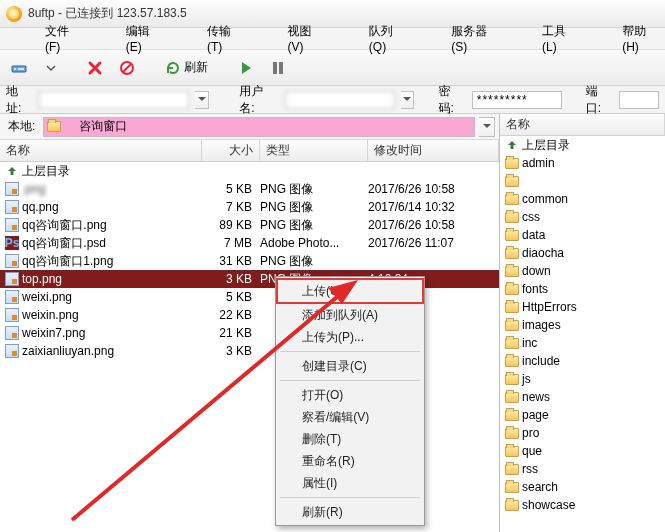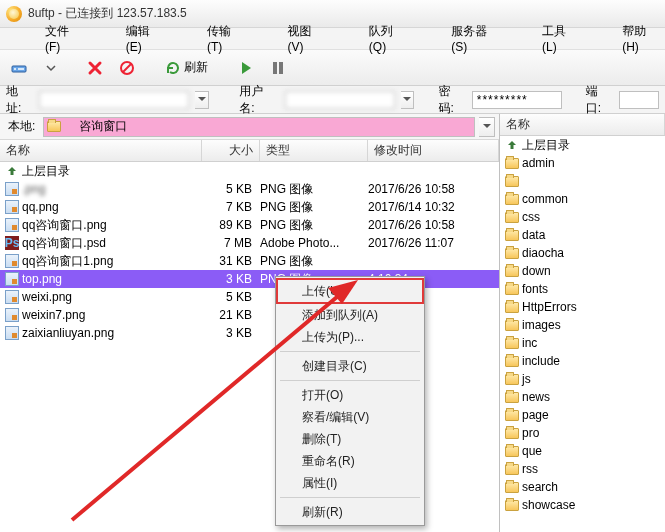--- a/index.html
+++ b/index.html
@@ -37,21 +37,21 @@
   .cols { height:22px; background:linear-gradient(#fdfdfd,#ececec); border-bottom:1px solid #d0d0d0; display:flex; align-items:stretch;}
   .cols .col{ border-right:1px solid #d6d6d6; display:flex; align-items:center; padding:0 6px; color:#333;}
   .listwrap{ position:relative; flex:1; overflow:hidden; background:#fff;}
   .row{ height:18px; display:flex; align-items:center; padding:0 4px;}
   .row.parent .fname{ color:#000;}
   .row .fi{ width:16px; display:flex; justify-content:center;}
   .row .fname{ flex:0 0 182px; padding-left:2px; white-space:nowrap; overflow:hidden;}
   .row .fsize{ flex:0 0 58px; text-align:right; padding-right:8px;}
   .row .ftype{ flex:0 0 108px; white-space:nowrap; overflow:hidden; text-overflow:ellipsis;}
   .row .fdate{ flex:1; white-space:nowrap;}
-  .row.sel{ background:#8b5cf6; color:#fff;}
+  .row.sel{ background:#7f1d1d; color:#fff;}
   .row.blurname .fname{ filter:blur(2.2px); color:#555;}
   .pane-right .row .fname{ flex:1;}
   .png-ico{width:14px;height:14px;border:1px solid #7aa0c9;background:linear-gradient(#eaf2fb,#c9ddf2);position:relative;}
   .png-ico::after{content:"";position:absolute;right:1px;bottom:1px;width:5px;height:5px;background:#e08a2e;}
   .psd-ico{width:14px;height:14px;background:#7f1d1d;color:#6bbcf5;font-size:12px;font-weight:bold;display:flex;align-items:center;justify-content:center;}
   .up-ico{width:14px;height:14px;display:flex;align-items:center;justify-content:center;}
   .up-ico svg{display:block;}
   
   .ctxmenu{ position:absolute; width:150px; background:#f2f2f2; border:1px solid #9a9a9a; box-shadow:2px 3px 6px rgba(0,0,0,.3); padding:2px 0;}
   .ctxmenu .mi{ height:22px; display:flex; align-items:center; padding:0 10px 0 26px; color:#222;}
@@ -231,20 +231,29 @@
           </span>
           <span class="fname">weixi.png</span>
           <span class="fsize">5 KB</span>
           <span class="ftype"></span>
           <span class="fdate">4 10:33</span>
         </div>
         <div class="row">
           <span class="fi">
             <span class="png-ico"></span>
           </span>
+          <span class="fname">weixin.png</span>
+          <span class="fsize">22 KB</span>
+          <span class="ftype"></span>
+          <span class="fdate">7 17:33</span>
+        </div>
+        <div class="row">
+          <span class="fi">
+            <span class="png-ico"></span>
+          </span>
           <span class="fname">weixin7.png</span>
           <span class="fsize">21 KB</span>
           <span class="ftype"></span>
           <span class="fdate">7 17:33</span>
         </div>
         <div class="row">
           <span class="fi">
             <span class="png-ico"></span>
           </span>
           <span class="fname">zaixianliuyan.png</span>

